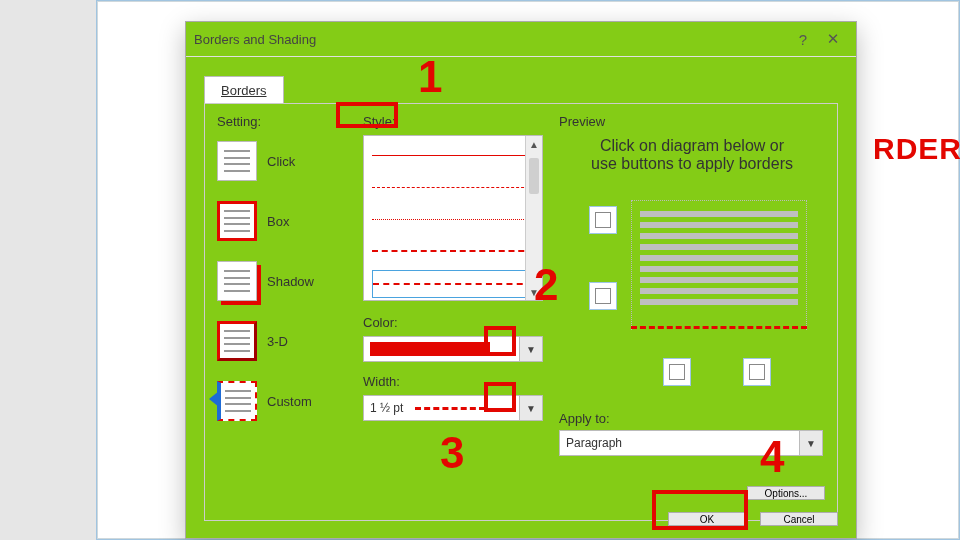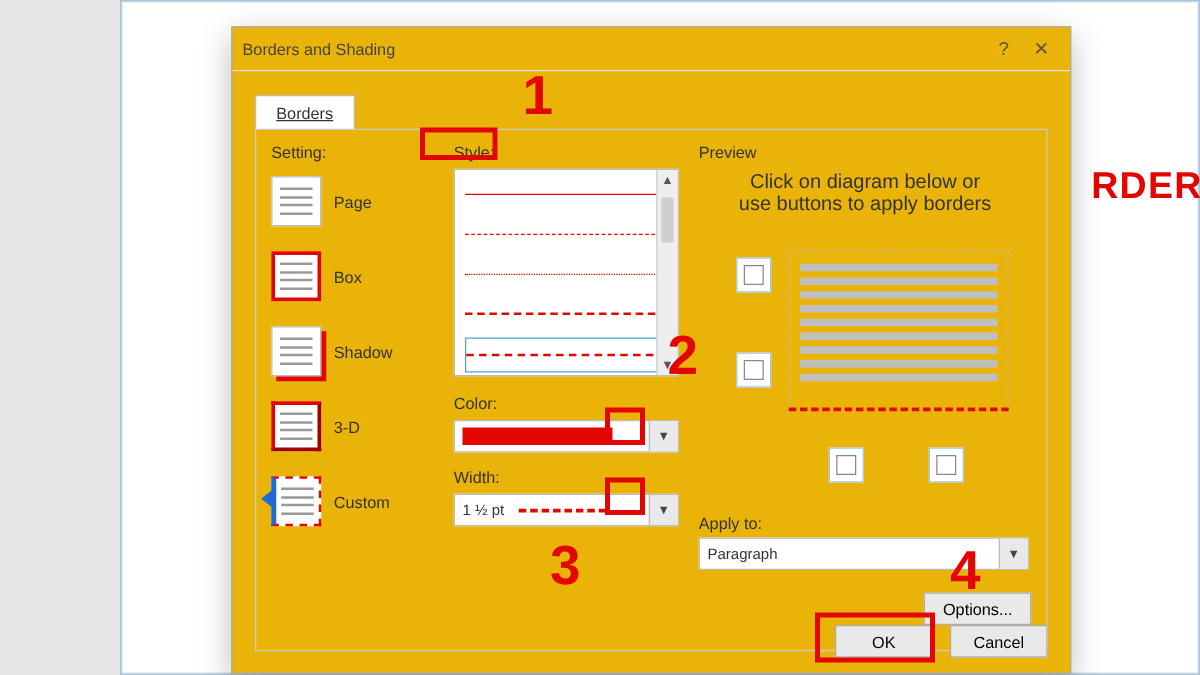--- a/index.html
+++ b/index.html
@@ -1,18 +1,18 @@
 <!DOCTYPE html>
 <html><head>
 <meta charset="utf-8">
 <style>
   html,body{margin:0;padding:0;font-family:"Segoe UI",Tahoma,sans-serif;font-size:13px;background:#f1f1f1;color:#333;width:960px;height:540px;overflow:hidden;position:relative}
   .app-bg{position:absolute;inset:0;background:#e6e6e6}
   .page-edge{position:absolute;left:96px;top:0;bottom:0;right:0;background:#fff;border:1px solid #a0c4e0;box-shadow:0 0 0 1px #cfd8dc inset}
-  .dialog{position:absolute;left:185px;top:21px;width:670px;height:516px;background:#eab308;border:1px solid #aaa;box-shadow:0 8px 24px rgba(0,0,0,.25)}
+  .dialog{position:absolute;left:185px;top:21px;width:670px;height:516px;background:#84cc16;border:1px solid #aaa;box-shadow:0 8px 24px rgba(0,0,0,.25)}
   .titlebar{height:34px;display:flex;align-items:center;padding:0 8px;border-bottom:1px solid #e0e0e0}
   .titlebar .title{flex:1;font-size:13px;color:#444}
   .titlebar .win-btn{width:30px;text-align:center;font-size:15px;color:#555;cursor:pointer}
   .tabs{display:flex;align-items:flex-end;gap:0;margin:18px 0 0 18px}
   .tab{padding:6px 16px;border:1px solid transparent;border-bottom:none;color:#333;cursor:pointer;font-size:13px}
   .tab.active{border-color:#bbb;background:#fff;position:relative;top:1px}
   .tab u{text-decoration:underline}
   .panel{border:1px solid #ccc;margin:0 18px 0 18px;height:396px;padding:10px 12px;position:relative}
   .cols{display:flex;gap:16px;height:100%}
   .col-setting{width:130px}
@@ -53,21 +53,21 @@
   .edge-btn{width:26px;height:26px;border:1px solid #9ec6e6;background:#fff;display:flex;align-items:center;justify-content:center;cursor:pointer;position:absolute}
   .edge-btn .glyph{width:14px;height:14px;border:1px solid #888}
   .edge-btn.top{left:30px;top:92px}
   .edge-btn.bottom{left:30px;top:168px}
   .edge-btn.left2{left:104px;top:244px}
   .edge-btn.right2{left:184px;top:244px}
   .apply-row{position:absolute;left:0;right:4px;bottom:54px}
   .apply-row .lbl{margin-bottom:4px}
   .apply-row .dropdown{width:100%}
   .options-btn{position:absolute;right:0;bottom:10px}
-  .btn{height:26px;min-width:78px;border:1px solid #adadad;background:#e9e9e9;font-size:13px;cursor:pointer;padding:0 14px}
+  .btn{height:14px;min-width:78px;border:1px solid #adadad;background:#e9e9e9;font-size:10px;cursor:pointer;padding:0 14px}
   .footer{position:absolute;right:18px;bottom:12px;display:flex;gap:14px}
   
   .mark{position:absolute;border:4px solid #e30600;box-sizing:border-box;pointer-events:none}
   .mark.m1{left:336px;top:102px;width:62px;height:26px}
   .mark.m2a{left:484px;top:326px;width:32px;height:30px}
   .mark.m2b{left:484px;top:382px;width:32px;height:30px}
   .mark.m4{left:652px;top:490px;width:96px;height:40px}
   .num{position:absolute;color:#e30600;font-weight:800;font-size:44px;font-family:Arial,sans-serif;pointer-events:none}
   .num.n1{left:418px;top:52px}
   .num.n2{left:534px;top:260px}
@@ -102,21 +102,21 @@
 
         <div class="setting-item">
           <div class="setting-icon inner">
               <div class="lines">
                 <span></span>
                 <span></span>
                 <span></span>
                 <span></span>
               </div>
             </div>
-          <span class="setting-name">Page</span>
+          <span class="setting-name">Click</span>
         </div>
         <div class="setting-item">
           <div class="setting-icon redbox2">
               <div class="lines">
                 <span></span>
                 <span></span>
                 <span></span>
                 <span></span>
               </div>
             </div>

